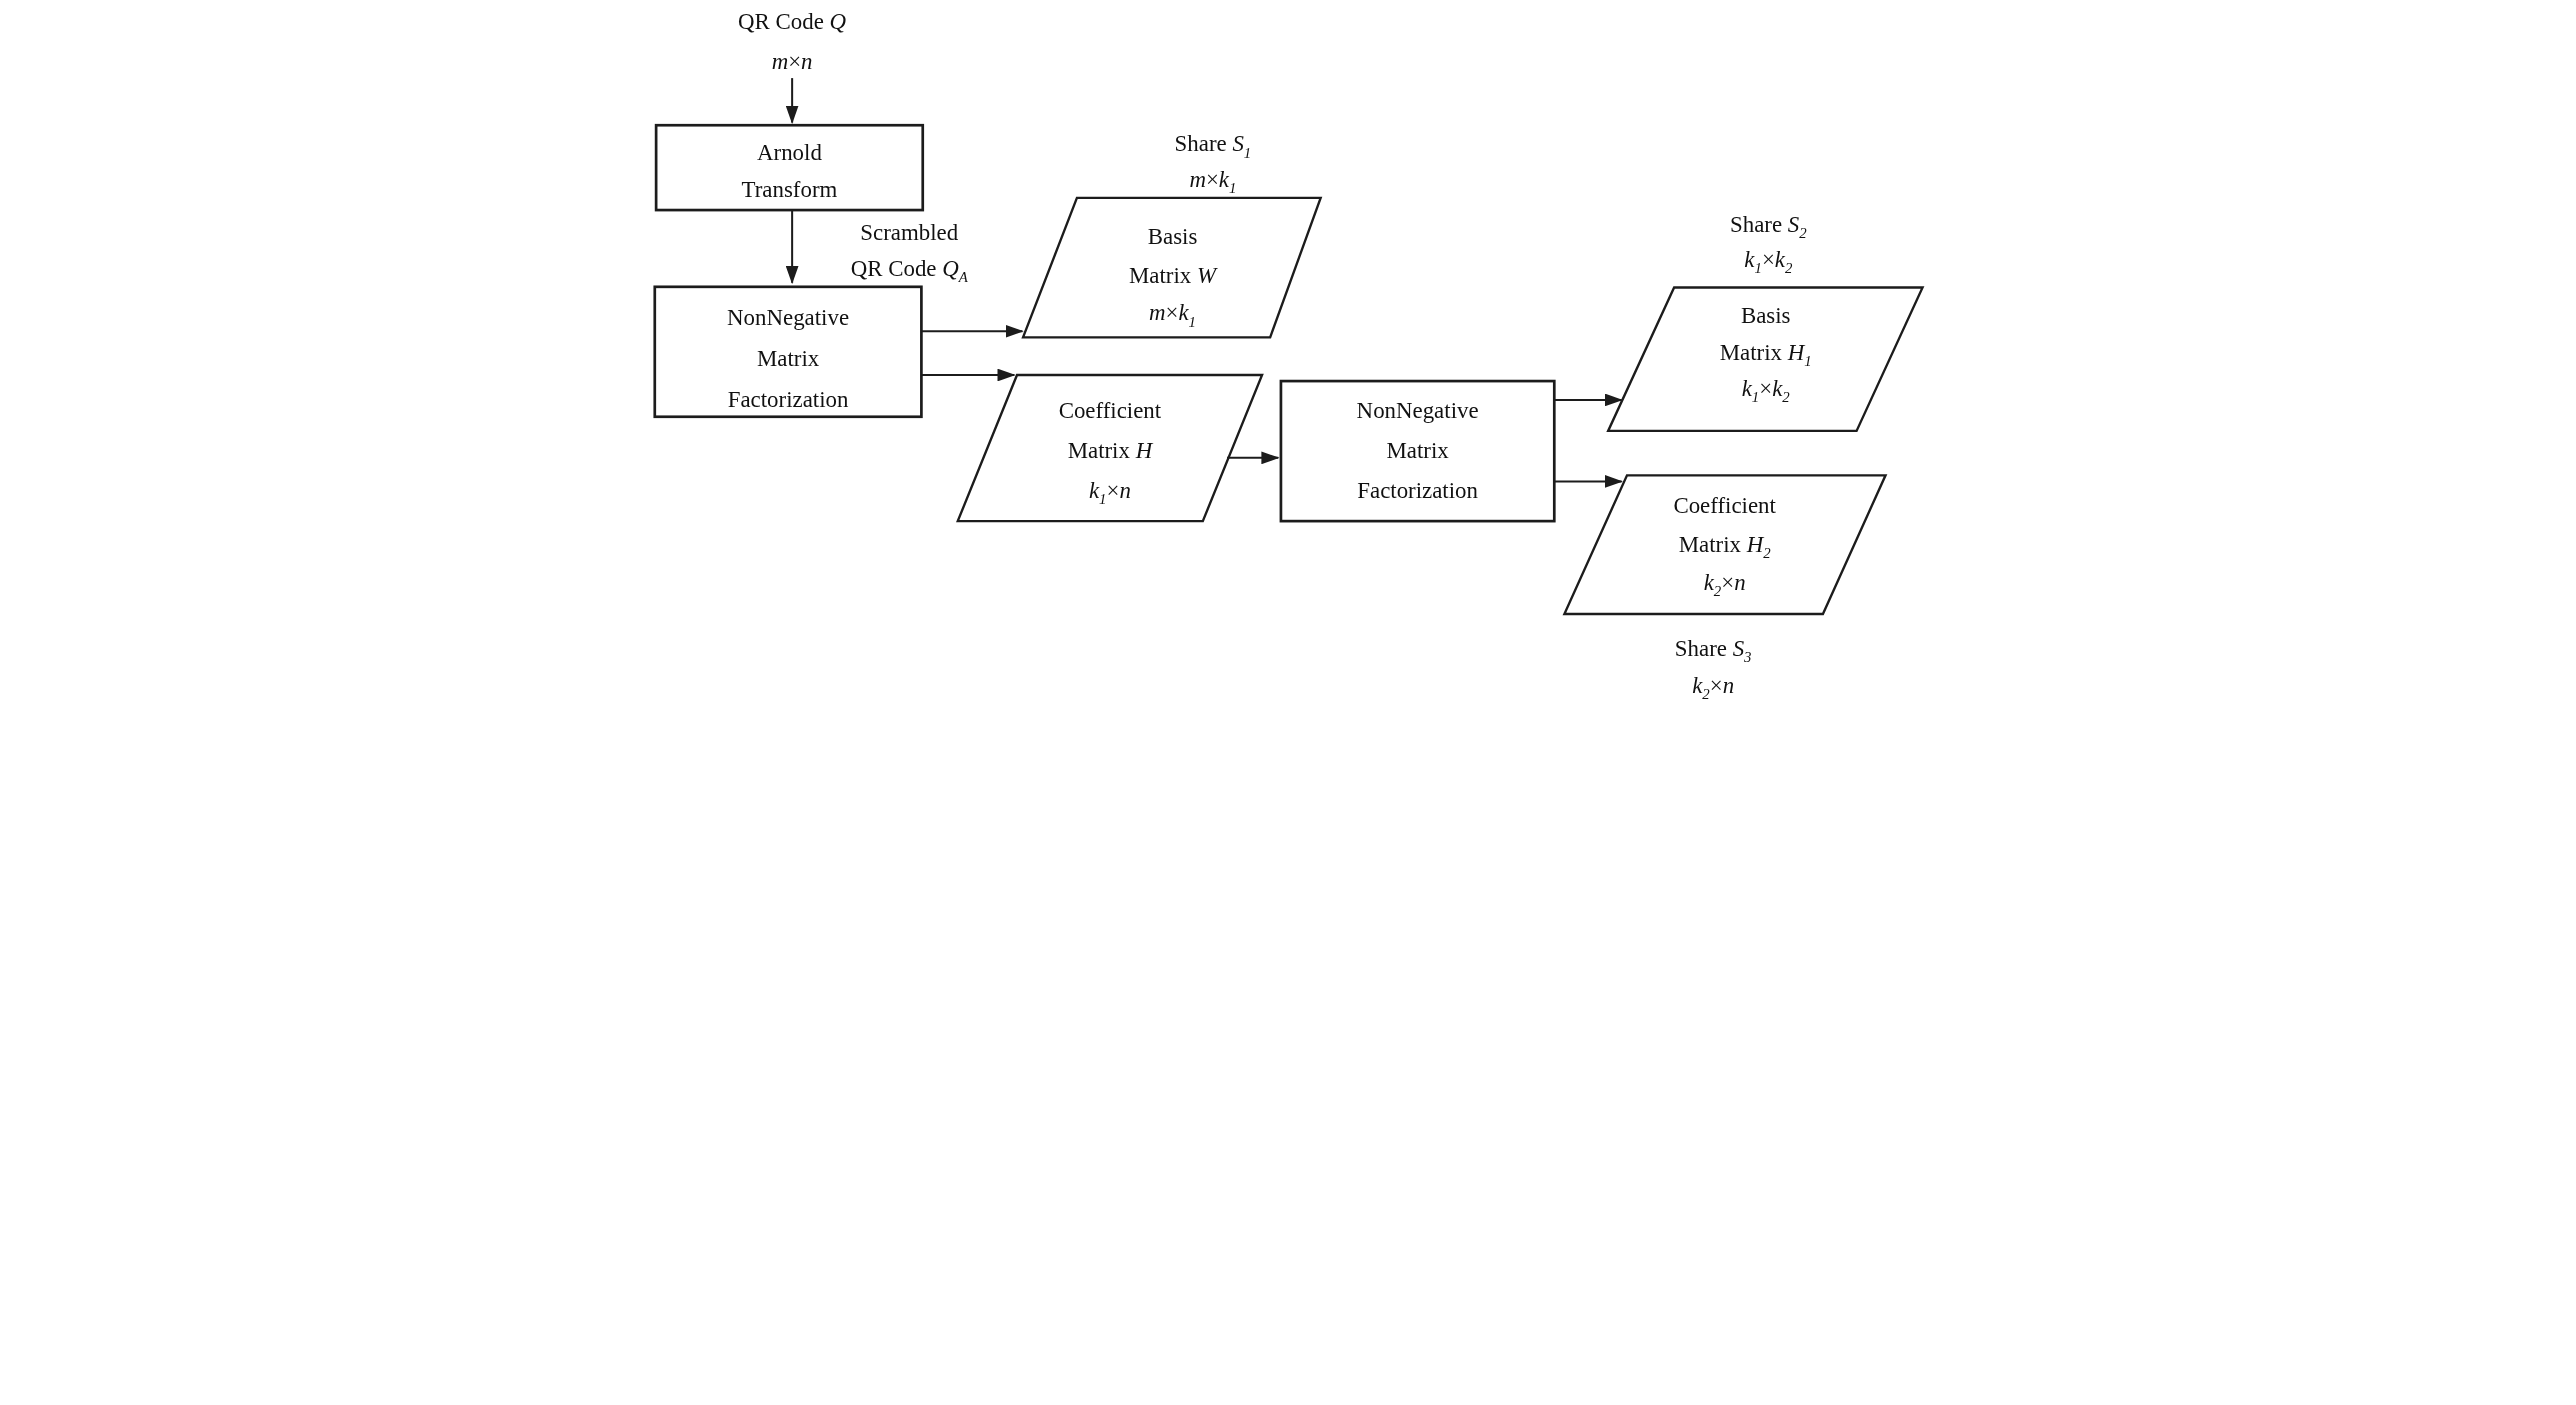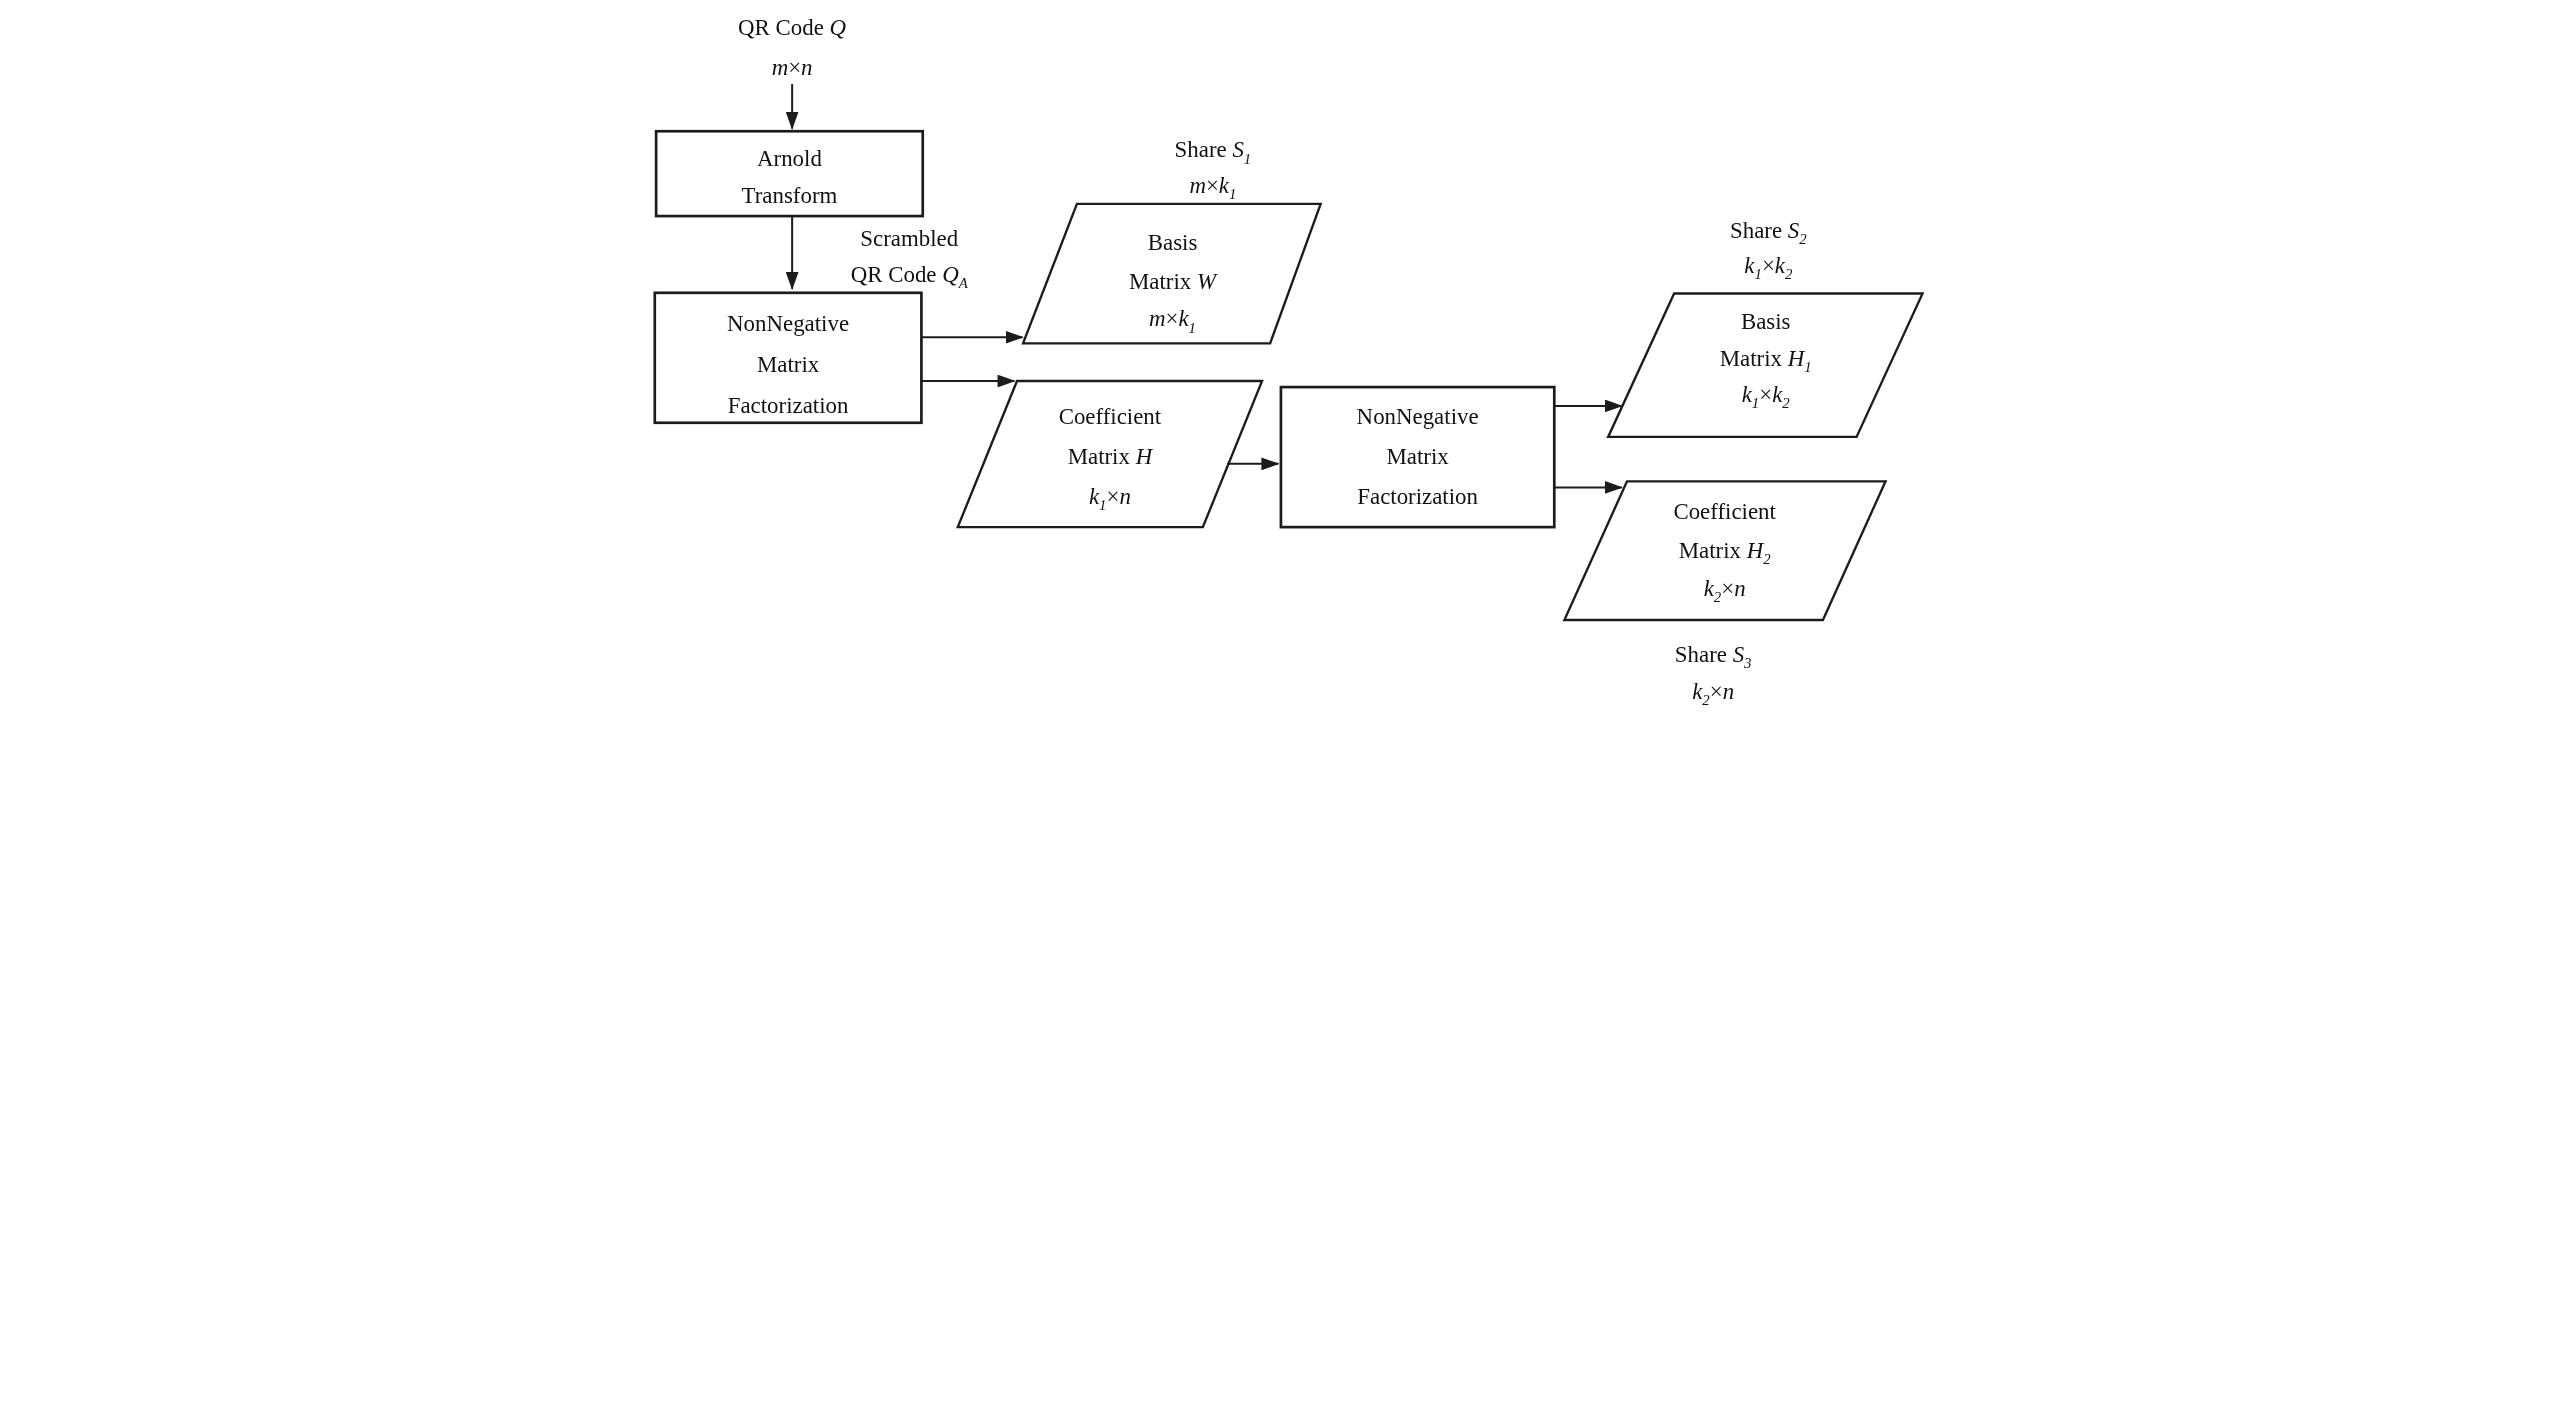--- a/index.html
+++ b/index.html
@@ -3,21 +3,21 @@
 <meta charset="utf-8">
 <style>
   html, body {
     margin: 0;
     padding: 0;
     background: #ffffff;
   }
   .diagram-wrap {
     width: 1288px;
     max-width: 100%;
-    margin: 6px auto;
+    margin: 0 auto;
     background: #ffffff;
   }
   svg {
     display: block;
     width: 100%;
     height: auto;
     background: #ffffff;
   }
   .node-shape {
     fill: #ffffff;

